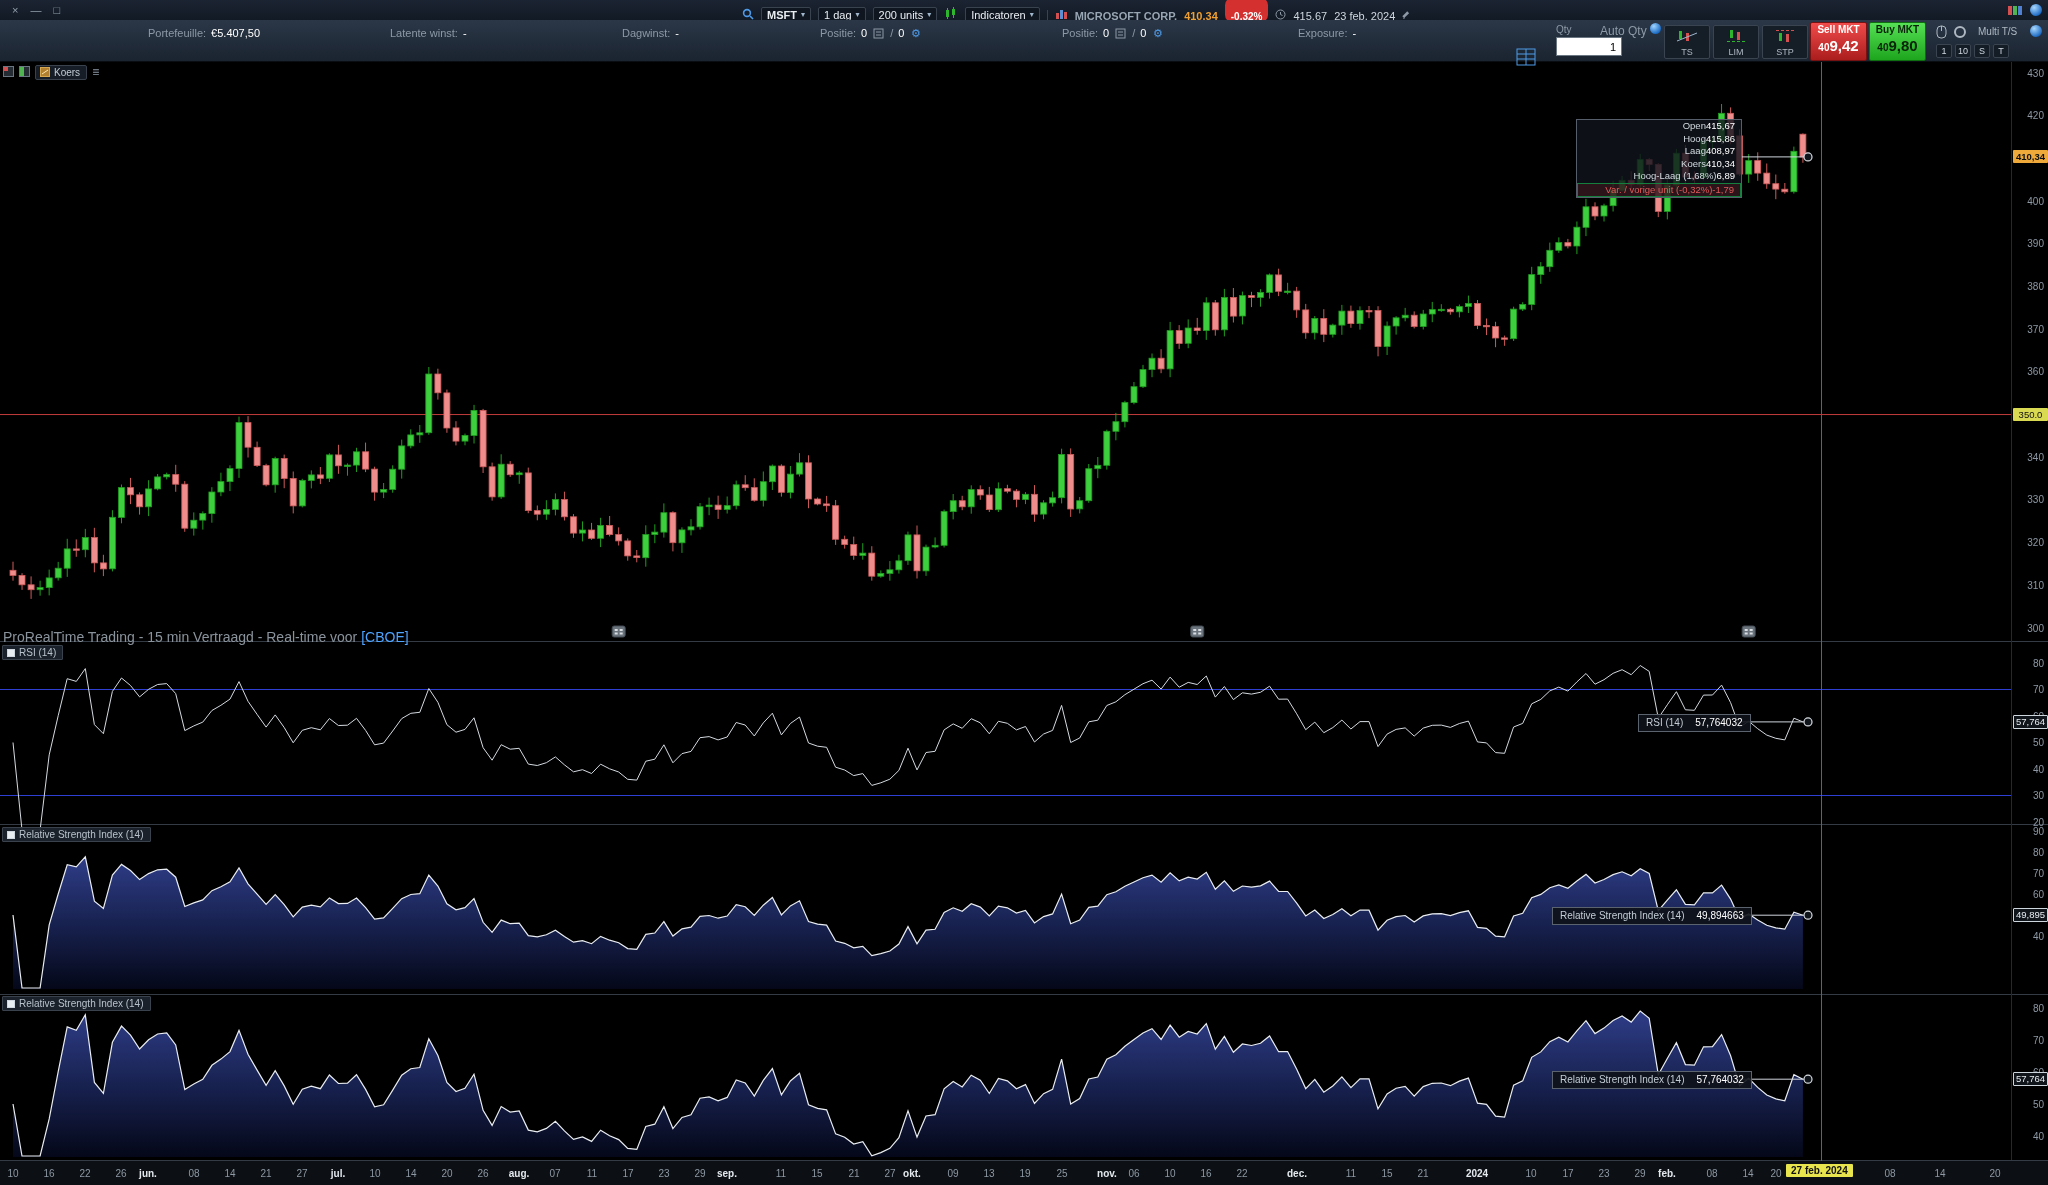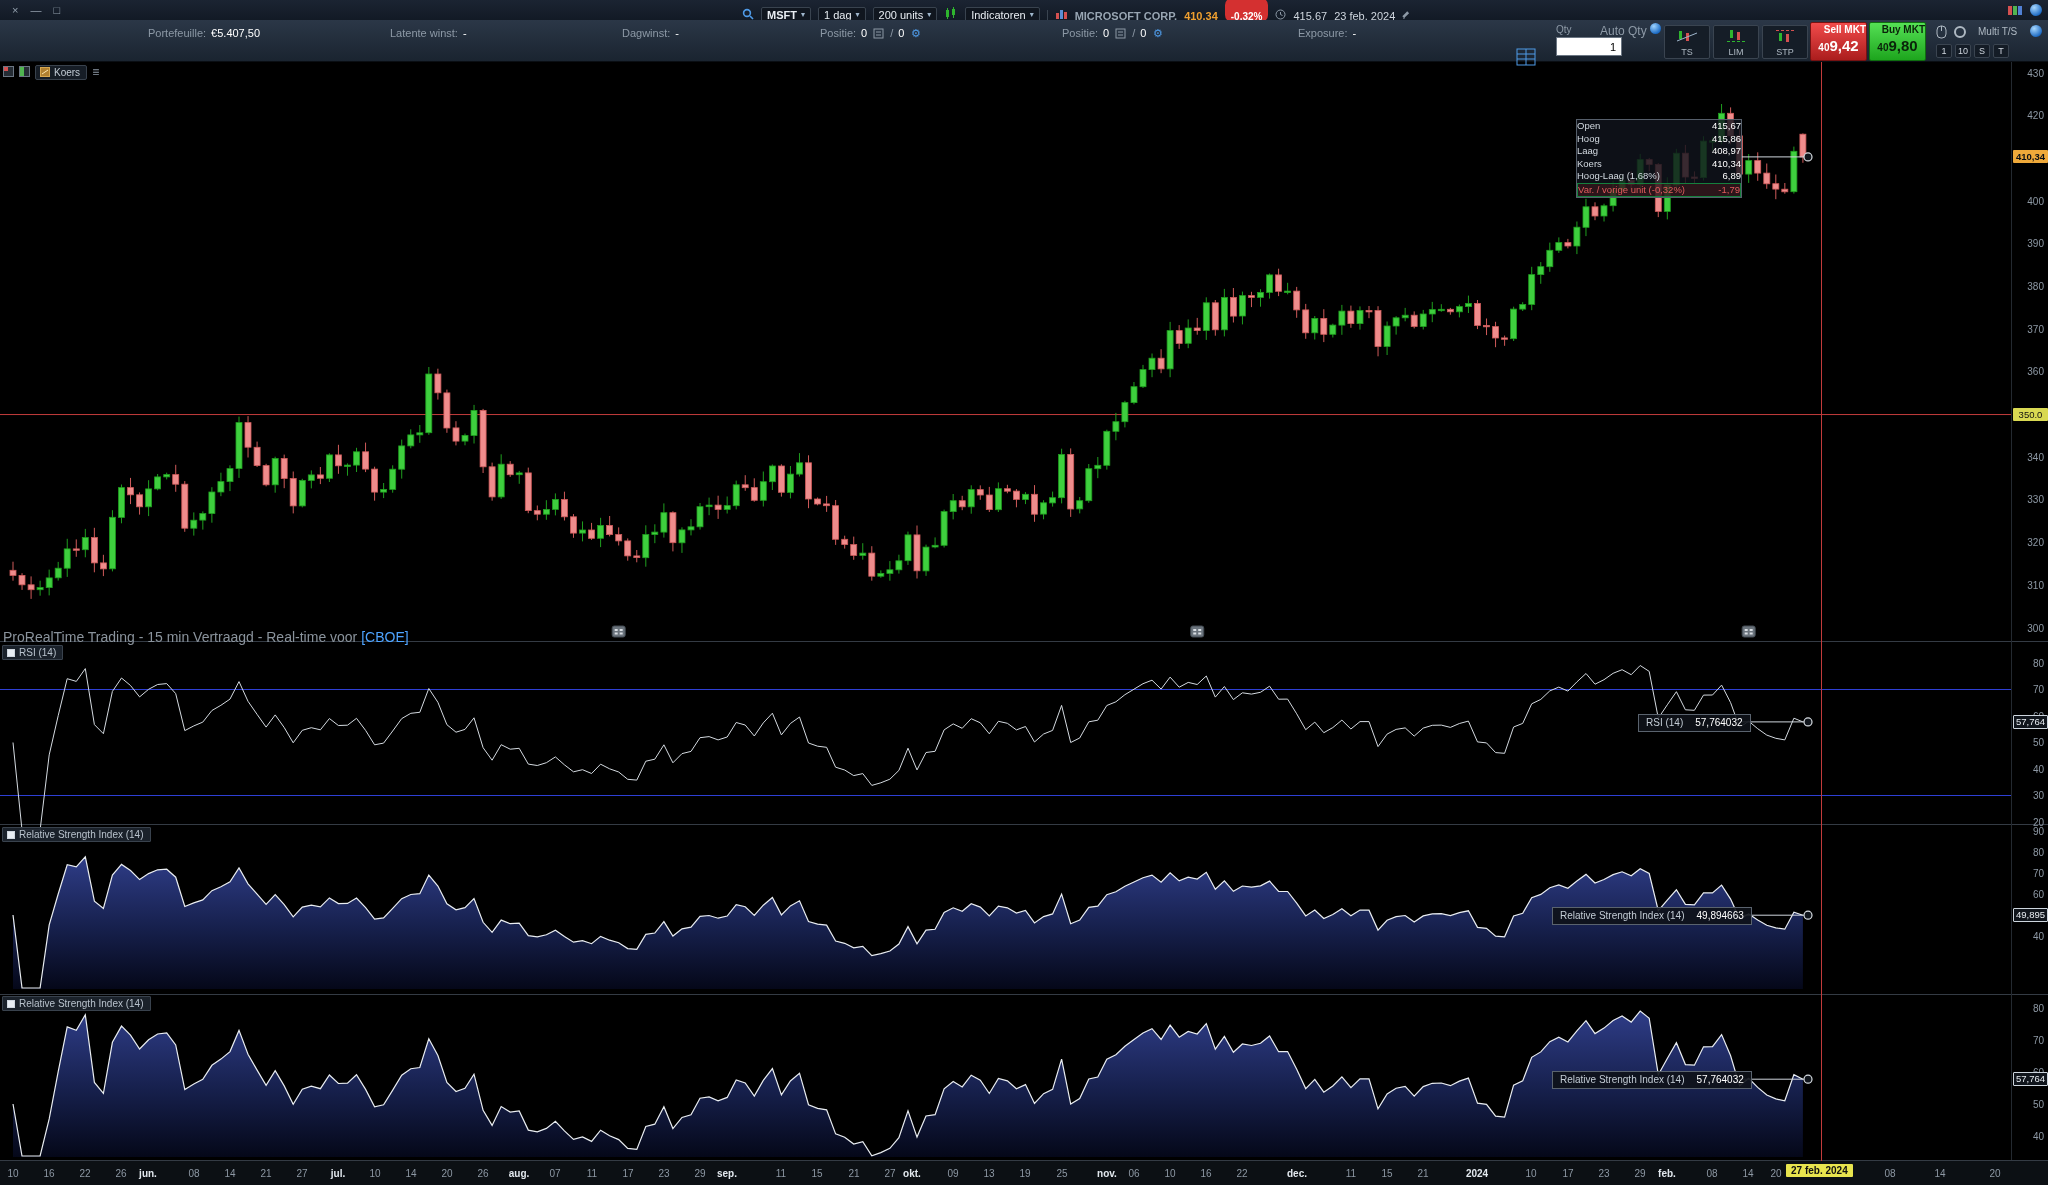--- a/index.html
+++ b/index.html
@@ -40,21 +40,21 @@
   .qty-label{position:absolute;left:1556px;top:4px;color:#8d99a6;font-size:10px}
   .qty-input{position:absolute;left:1556px;top:17px;width:66px;height:19px;background:#fff;
     border:1px solid #6b7683;color:#000;font-size:11px;text-align:right;padding-right:5px}
   .autoqty{position:absolute;left:1600px;top:4px;color:#8d99a6;font-size:12px}
   .aq-dot{position:absolute;left:1650px;top:3px;width:11px;height:11px;border-radius:50%;
     background:radial-gradient(circle at 35% 30%,#9fd4ff,#1565c0 75%)}
   .otype{position:absolute;top:5px;width:46px;height:34px;background:#151d27;border:1px solid #3a4450;
     border-radius:2px;display:flex;flex-direction:column;align-items:center;justify-content:space-between;
     padding:3px 0 1px}
   .otype .olabel{font-size:9px;color:#aeb8c2;line-height:9px}
-  .btn-sell,.btn-buy{position:absolute;top:2px;width:57px;height:39px;border-radius:2px;text-align:right;cursor:pointer}
+  .btn-sell,.btn-buy{position:absolute;top:2px;width:57px;height:39px;border-radius:2px;text-align:center;cursor:pointer}
   .btn-sell{left:1810px;background:linear-gradient(#f14b4b,#ab1d1d);border:1px solid #771212;color:#fff}
   .btn-buy{left:1869px;background:linear-gradient(#55e055,#1da51d);border:1px solid #0f6e0f;color:#0a230a}
   .cap{font-size:10px;line-height:13px;font-weight:bold}
   .price-row{display:flex;align-items:baseline;justify-content:center;line-height:20px}
   .pfx{font-size:10px;font-weight:bold}
   .bigpx{font-size:15px;font-weight:bold}
   .micro{position:absolute;font-size:9px;color:#cfd6de}
   .mbox{display:inline-flex;align-items:center;justify-content:center;height:14px;min-width:16px;
     padding:0 2px;background:#141c26;border:1px solid #3a4450;border-radius:2px;margin-right:3px}
   .multi{position:absolute;left:1978px;top:6px;color:#aeb8c2;font-size:10px}
@@ -72,21 +72,21 @@
   .chip{position:absolute;left:2px;z-index:4;display:flex;align-items:center;gap:4px;
     background:rgba(28,36,46,.92);border:1px solid #39424d;color:#b8c2cc;font-size:10px;
     padding:1px 6px 1px 4px;border-radius:1px}
   .chip .cbx{width:8px;height:8px;border:1px solid #cfd6de;background:#e8edf2;display:inline-block}
   .watermark{position:absolute;left:3px;top:629px;z-index:4;font-size:14px;color:#8a939c}
   .watermark .link{color:#4da3ff}
 
   
   .ohlc-tip{position:absolute;left:1576px;top:119px;width:166px;z-index:4;font-size:9.5px;
     background:rgba(16,20,28,.82);border:1px solid #555e6a}
-  .ohlc-row{display:flex;justify-content:space-between;padding:0 0;line-height:12.5px;white-space:nowrap}
+  .ohlc-row{display:flex;justify-content:flex-end;padding:0 6px;line-height:12.5px;white-space:nowrap}
   .ohlc-row .l{color:#d3dae1}.ohlc-row .v{color:#fff}
   .ohlc-row.neg{color:#e05c5c;border:1px solid #15803d;background:rgba(150,40,40,.22)}
   .ohlc-row.neg .l,.ohlc-row.neg .v{color:#e05c5c}
   .ind-tip{position:absolute;z-index:4;display:flex;gap:12px;font-size:10px;white-space:nowrap;
     background:rgba(14,18,24,.9);border:1px solid #5a636e;padding:1px 7px;line-height:14px}
   .ind-tip .l{color:#c3ccd5}.ind-tip .v{color:#fff}
 
   
   .marker{position:absolute;left:2013px;width:35px;z-index:4;text-align:center;font-size:9.5px;
     border-radius:1px;line-height:13px}

